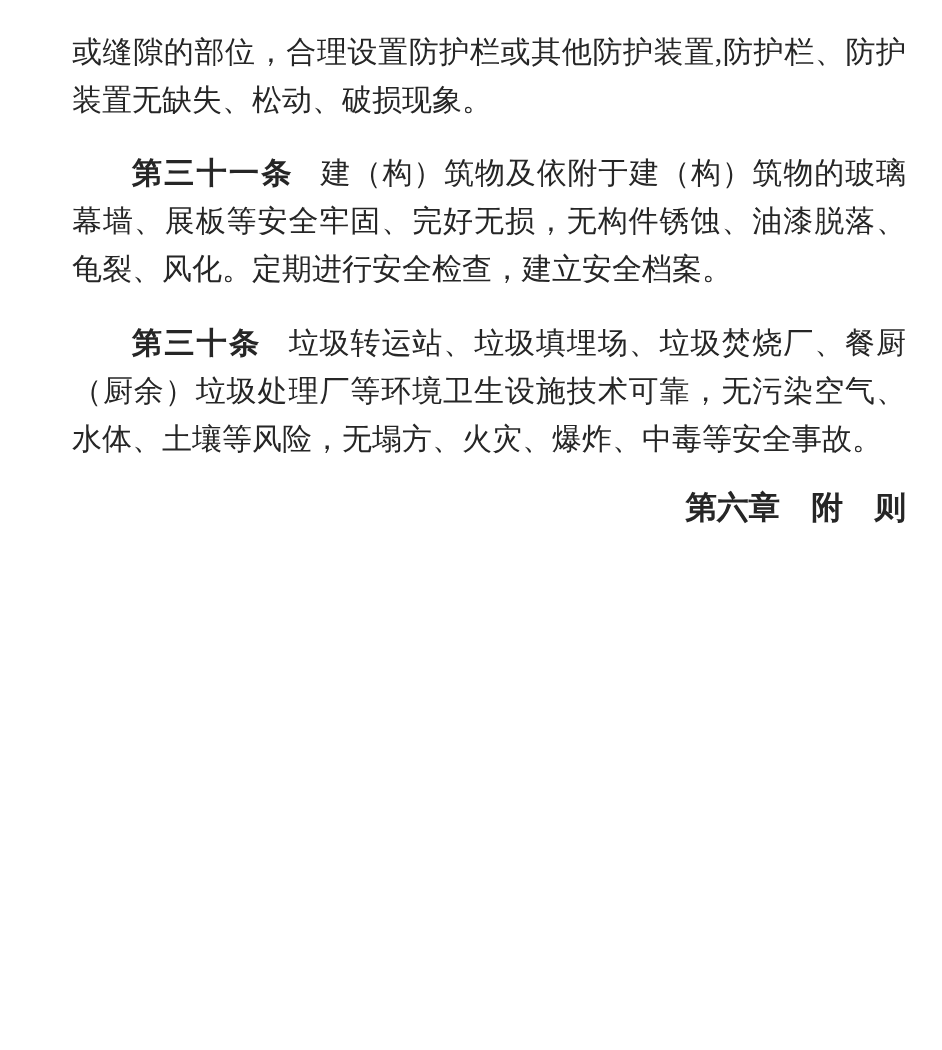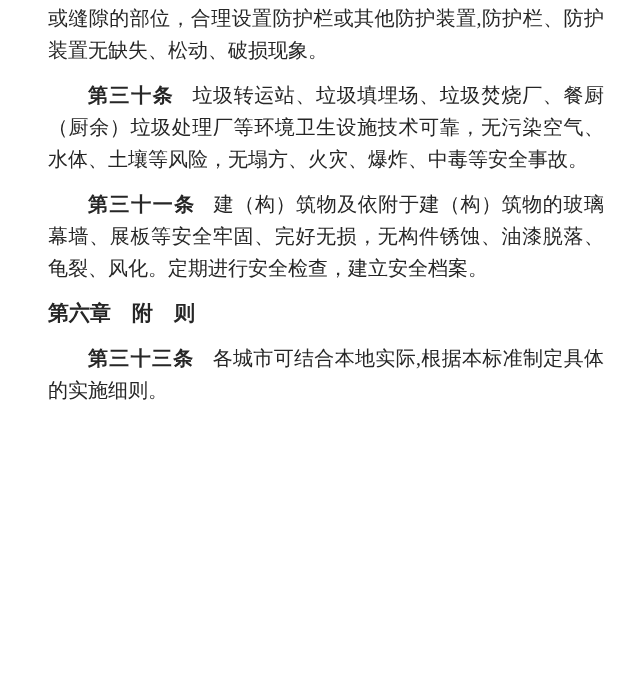--- a/index.html
+++ b/index.html
@@ -19,21 +19,21 @@
     overflow: hidden;
     position: relative;
     font-family: "Liberation Serif", serif;
   }
   .textblock {
     width: 556px;
     margin-left: 48px;
     padding-top: 2px;
   }
   .para {
-    margin: 0 0 13px 0;
+    margin: 17px 0 13px 0;
     font-size: 20px;
     line-height: 32px;
     color: var(--text-color);
     text-align: justify;
     text-indent: 40px;
     word-break: break-all;
   }
   .para.intro {
     text-indent: 0;
   }
@@ -41,44 +41,41 @@
     font-weight: bold;
     margin-right: 18px;
     letter-spacing: 1px;
   }
   .chapter {
     margin: 0 0 13px 0;
     font-size: 21px;
     line-height: 32px;
     color: var(--text-color);
     font-weight: bold;
-    text-align: left;
+    text-align: right;
     text-indent: 0;
   }
   .para:last-child { margin-bottom: 0; }
 </style>
 </head>
 <body>
 
 <div class="page">
   <div class="textblock">
 
     <p class="para intro">或缝隙的部位，合理设置防护栏或其他防护装置,防护栏、防护装置无缺失、松动、破损现象。</p>
 
 
     <p class="para">
-      <span class="art-num">第三十条</span><span>垃圾转运站、垃圾填埋场、垃圾焚烧厂、餐厨（厨余）垃圾处理厂等环境卫生设施技术可靠，无污染空气、水体、土壤等风险，无塌方、火灾、爆炸、中毒等安全事故。</span>
+      <span class="art-num">第三十一条</span><span>建（构）筑物及依附于建（构）筑物的玻璃幕墙、展板等安全牢固、完好无损，无构件锈蚀、油漆脱落、龟裂、风化。定期进行安全检查，建立安全档案。</span>
     </p>
 
     <p class="para">
-      <span class="art-num">第三十一条</span><span>建（构）筑物及依附于建（构）筑物的玻璃幕墙、展板等安全牢固、完好无损，无构件锈蚀、油漆脱落、龟裂、风化。定期进行安全检查，建立安全档案。</span>
+      <span class="art-num">第三十条</span><span>垃圾转运站、垃圾填埋场、垃圾焚烧厂、餐厨（厨余）垃圾处理厂等环境卫生设施技术可靠，无污染空气、水体、土壤等风险，无塌方、火灾、爆炸、中毒等安全事故。</span>
     </p>
 
 
     <p class="chapter">第六章　附　则</p>
 
-    <p class="para">
-      <span class="art-num">第三十三条</span><span>各城市可结合本地实际,根据本标准制定具体的实施细则。</span>
-    </p>
 
 
   </div>
 </div>
 
 </body></html>

